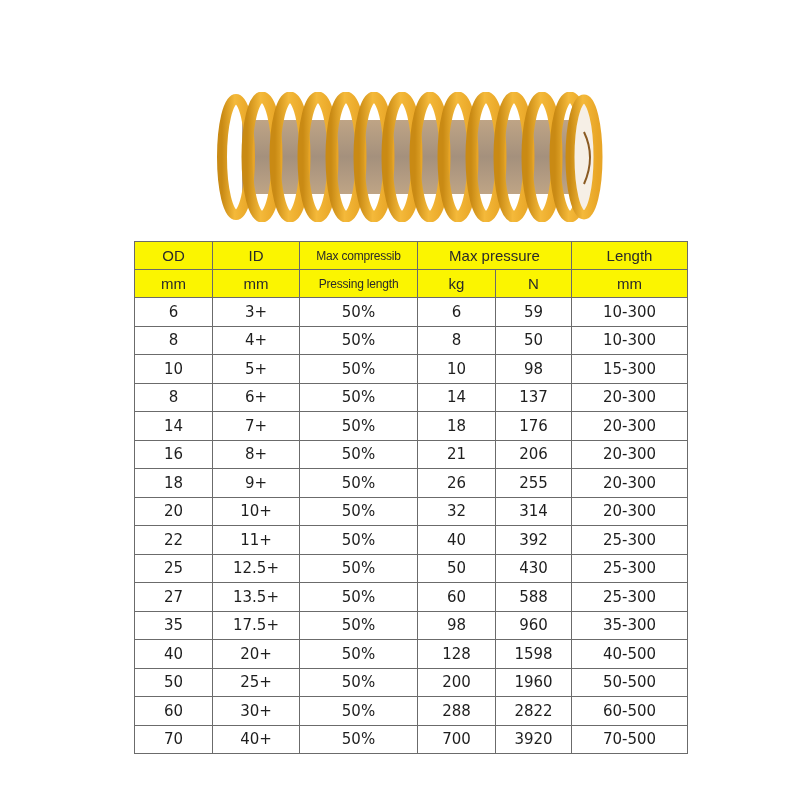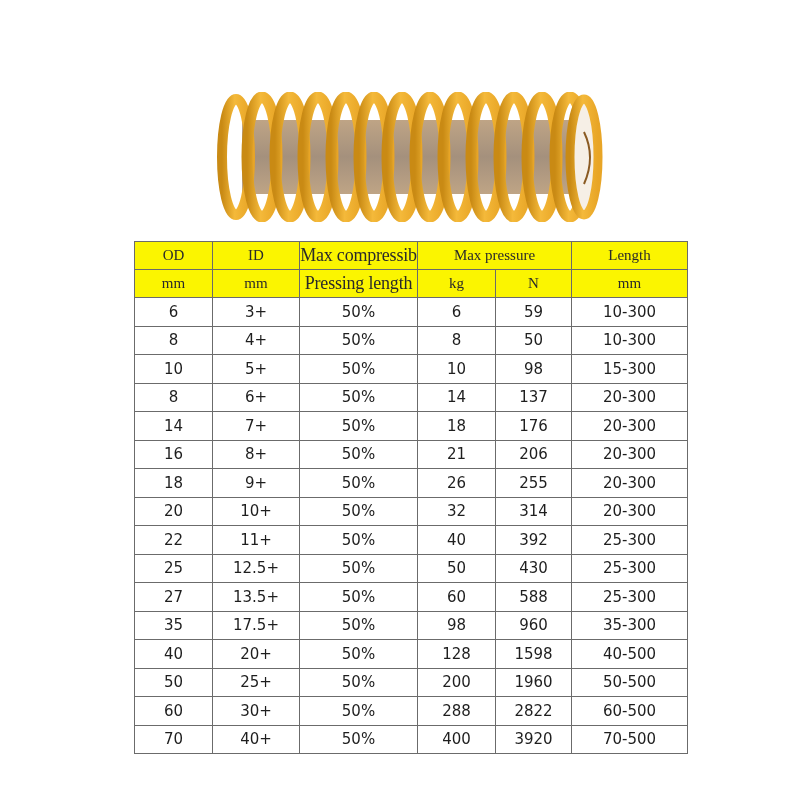--- a/index.html
+++ b/index.html
@@ -6,22 +6,22 @@
     body { width: 800px; height: 800px; position: relative; overflow: hidden; font-family: "DejaVu Sans", sans-serif; }
     .spring-wrap { position: absolute; left: 212px; top: 92px; width: 396px; height: 130px; }
     .spec-table {
       position: absolute; left: 134px; top: 241px;
       border-collapse: collapse; table-layout: fixed;
     }
     .spec-table td {
       border: 1px solid #6b6b6b; text-align: center; padding: 0;
       overflow: hidden; white-space: nowrap;
     }
-    .spec-table tr.hdr td { background: #fbf500; color: #2a2a2a; font-family: Liberation Serif, serif; font-size: 15px; height: 27px; }
-    .spec-table tr.hdr td.tight { font-size: 18px; letter-spacing: -0.2px; }
+    .spec-table tr.hdr td { background: #fbf500; color: #2a2a2a; font-family: Liberation Sans, sans-serif; font-size: 15px; height: 27px; }
+    .spec-table tr.hdr td.tight { font-size: 12px; letter-spacing: -0.2px; }
     .spec-table tr.row td { background: #ffffff; color: #1e1e1e; font-family: "DejaVu Sans", sans-serif; font-size: 15px; height: 27.5px; }
     col.c0 { width: 78px; } col.c1 { width: 87px; } col.c2 { width: 118px; }
     col.c3 { width: 78px; } col.c4 { width: 76px; } col.c5 { width: 116px; }
   </style>
 </head>
 <body>
 
 <div class="spring-wrap">
   <svg width="396" height="130" viewBox="0 0 396 130">
     <defs>
@@ -199,18 +199,18 @@
         <td>30+</td>
         <td>50%</td>
         <td>288</td>
         <td>2822</td>
         <td>60-500</td>
       </tr>
       <tr class="row">
         <td>70</td>
         <td>40+</td>
         <td>50%</td>
-        <td>400</td>
+        <td>700</td>
         <td>3920</td>
         <td>70-500</td>
       </tr>
     </tbody>
 </table>
 
 </body></html>

